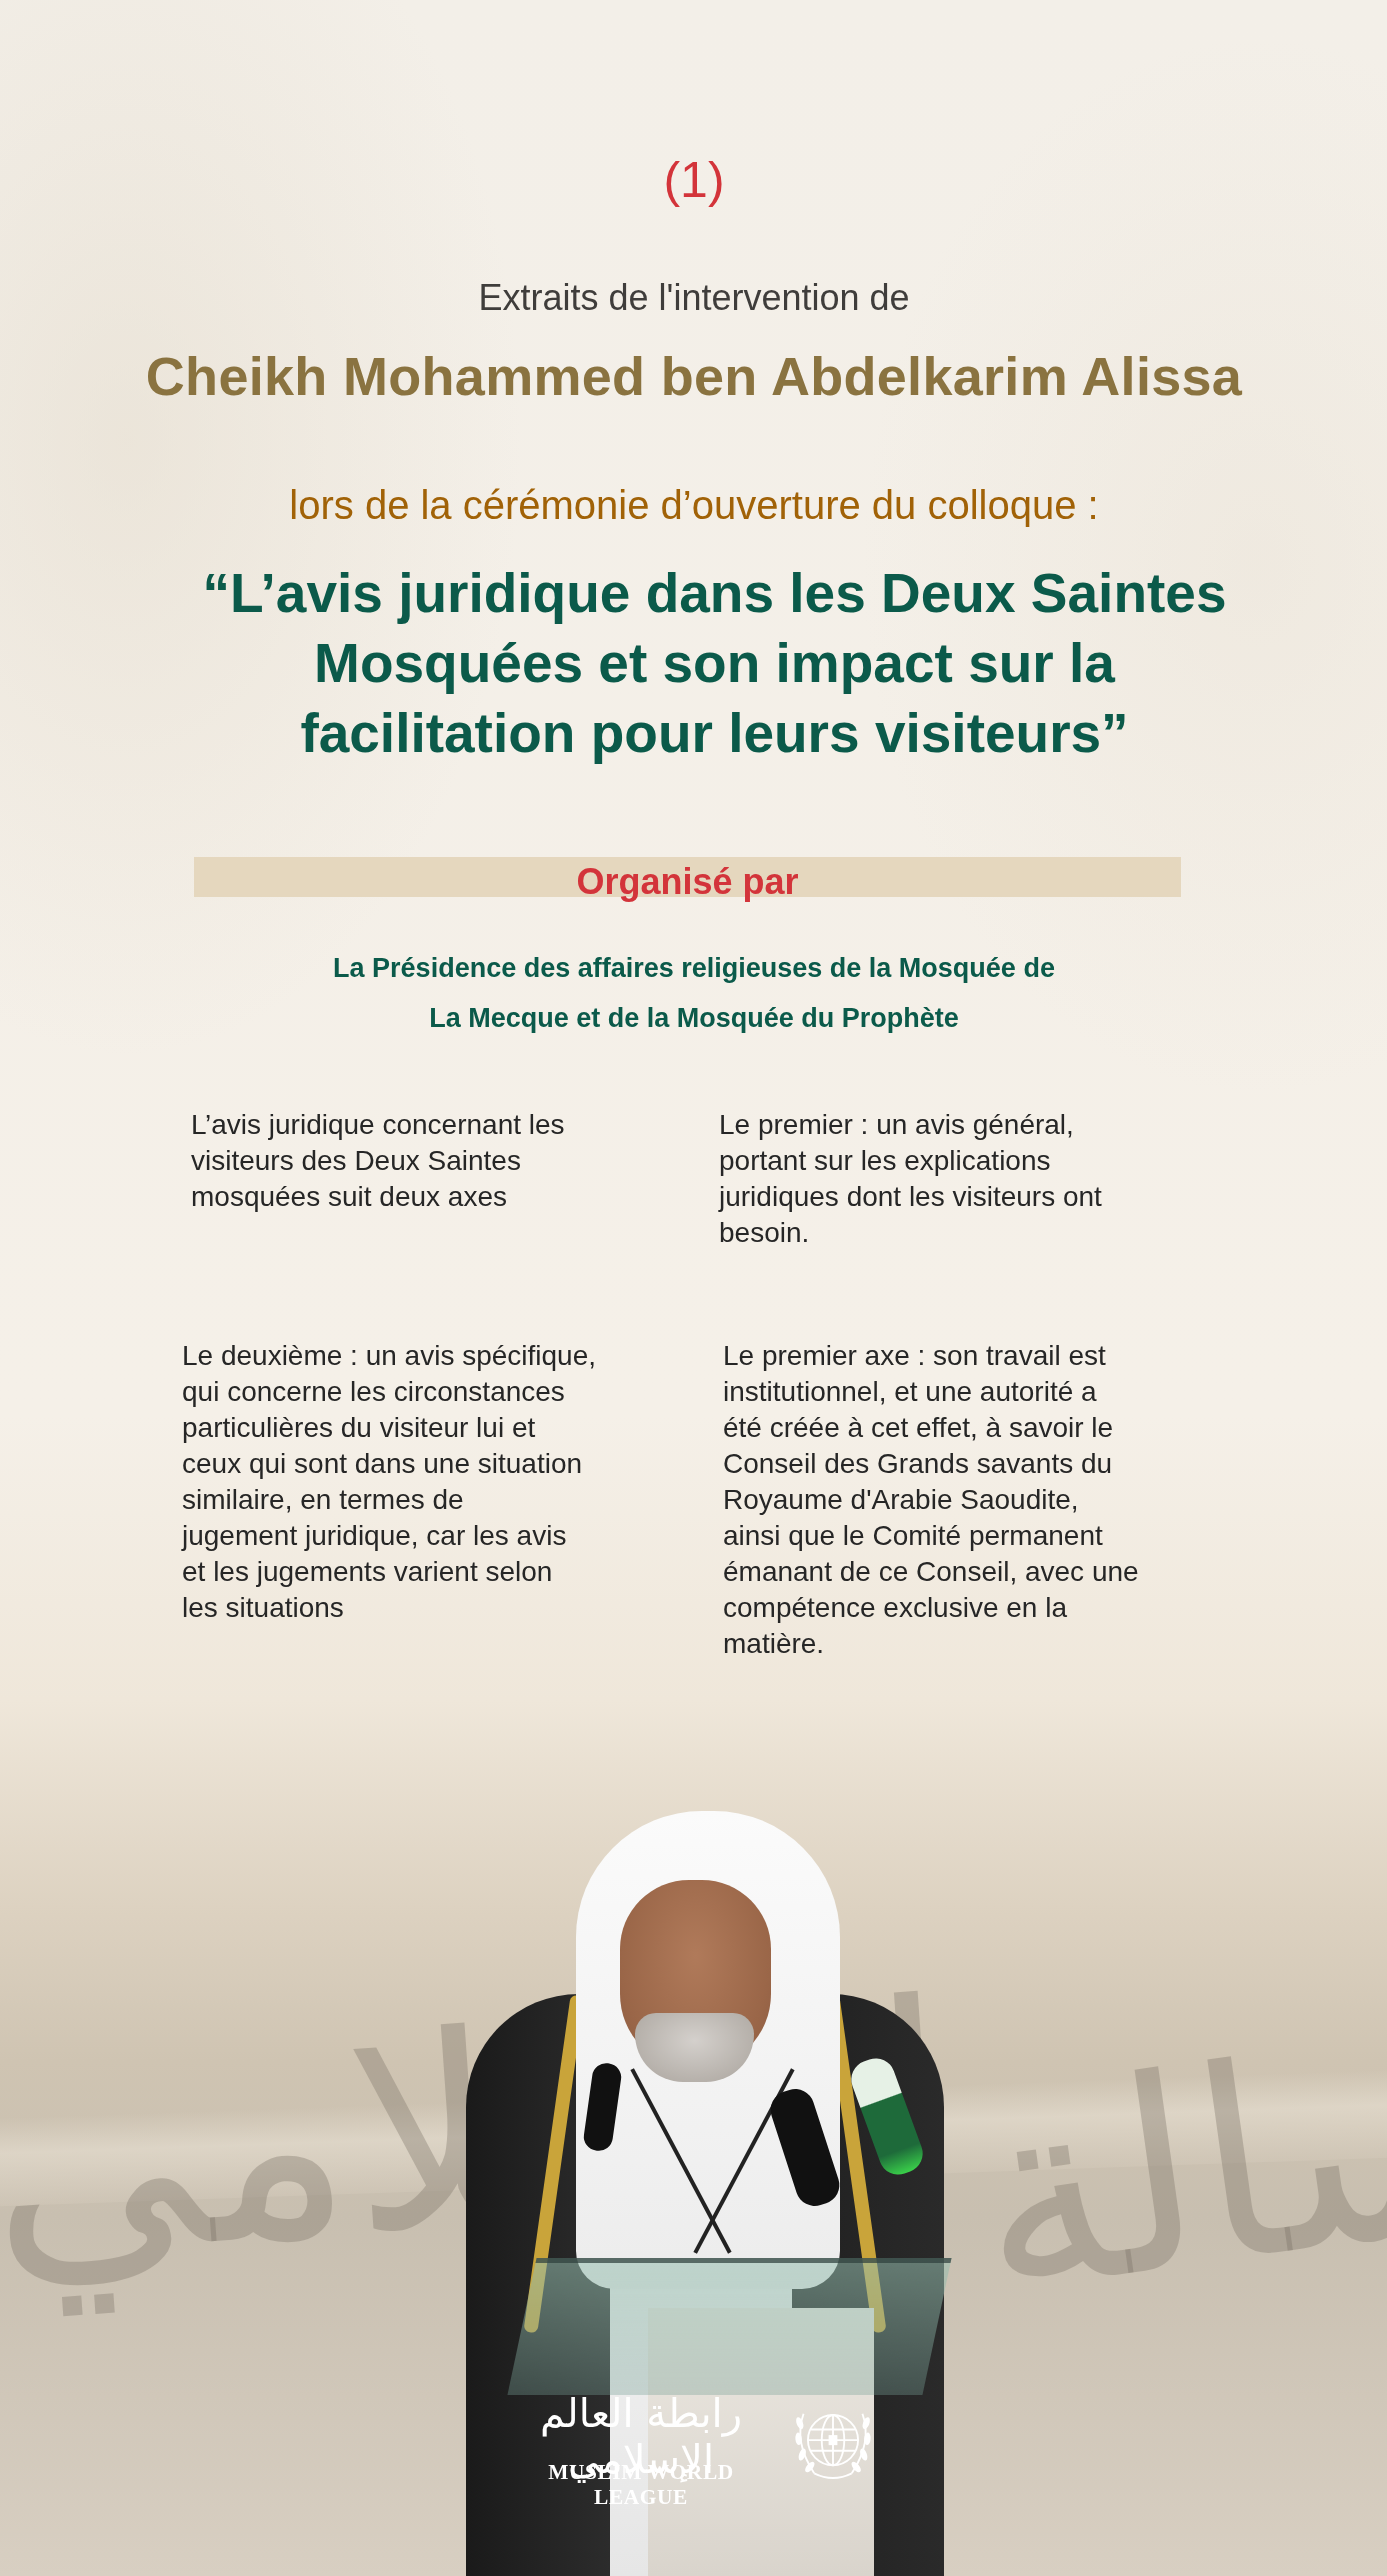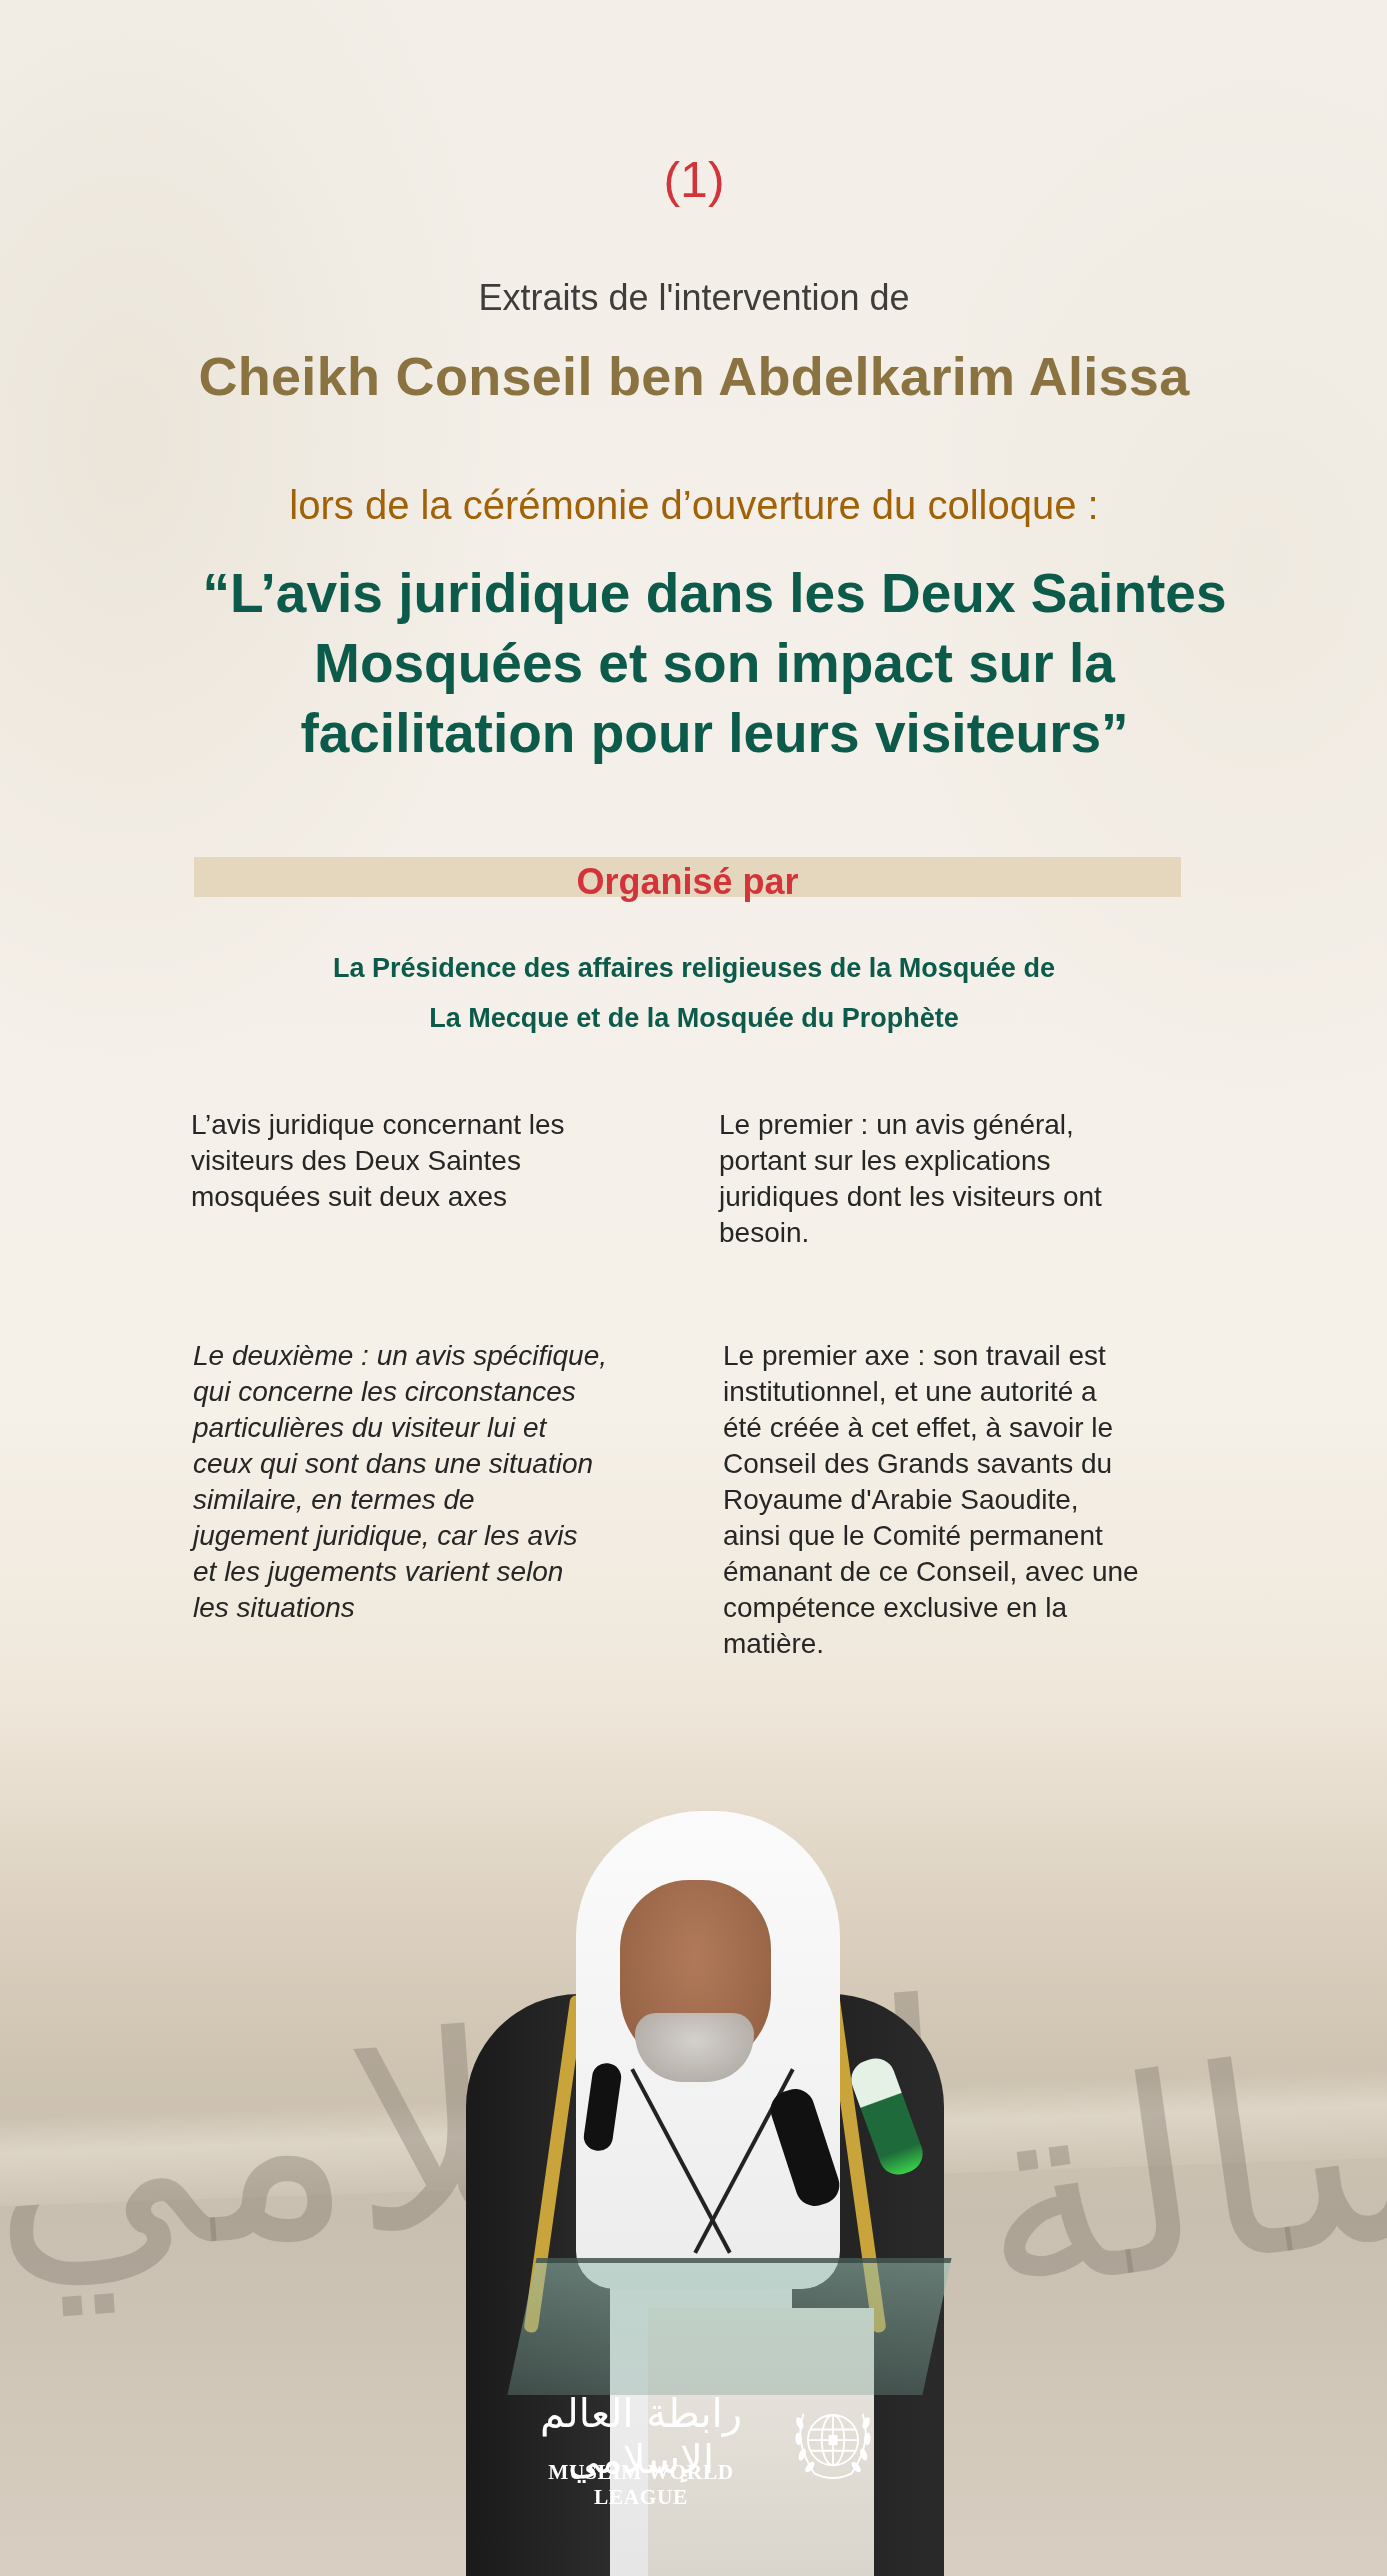--- a/index.html
+++ b/index.html
@@ -46,21 +46,21 @@
   }
   .org { top: 943px; font-size: 27px; font-weight: bold; color: #0b5a4a; line-height: 50px; }
 
   .col {
     position: absolute; font-size: 28px; line-height: 36px; color: #262626;
     white-space: nowrap;
   }
   .col div { white-space: nowrap; }
   .c1 { left: 191px; top: 1107px; }
   .c2 { left: 719px; top: 1107px; }
-  .c3 { left: 193px; top: 1338px; font-style: italic; }
+  .c3 { left: 182px; top: 1338px; }
   .c4 { left: 723px; top: 1338px; }
 
   
   .photo { position: absolute; left: 453px; top: 1805px; width: 516px; height: 771px; }
   .robe {
     position: absolute; left: 12.6px; top: 189px; width: 478px; height: 582px;
     background: linear-gradient(90deg, #1a1a1a 0%, #2c2c2c 30%, #1e1e1e 60%, #2a2a2a 100%);
     border-radius: 113px 113px 0 0;
   }
   .gold-l { position: absolute; left: 94px; top: 189px; width: 14px; height: 340px; background: #c9a43a; transform: rotate(8deg); border-radius: 6.3px; }
@@ -117,21 +117,21 @@
 </head>
 <body>
 
 <div class="bg"></div>
 <div class="wall-band"></div>
 <div class="calligraphy calli-left">الاسلامي</div>
 <div class="calligraphy calli-right">رسالة</div>
 
 <div class="center number">(1)</div>
 <div class="center intro">Extraits de l'intervention de</div>
-<div class="center speaker">Cheikh Conseil ben Abdelkarim Alissa</div>
+<div class="center speaker">Cheikh Mohammed ben Abdelkarim Alissa</div>
 <div class="center ceremony">lors de la cérémonie d’ouverture du colloque :</div>
 
 <div class="center title">
   <div>“L’avis juridique dans les Deux Saintes</div>
   <div>Mosquées et son impact sur la</div>
   <div>facilitation pour leurs visiteurs”</div>
 </div>
 
 <div class="band">
   <div class="band-label">Organisé par</div>

